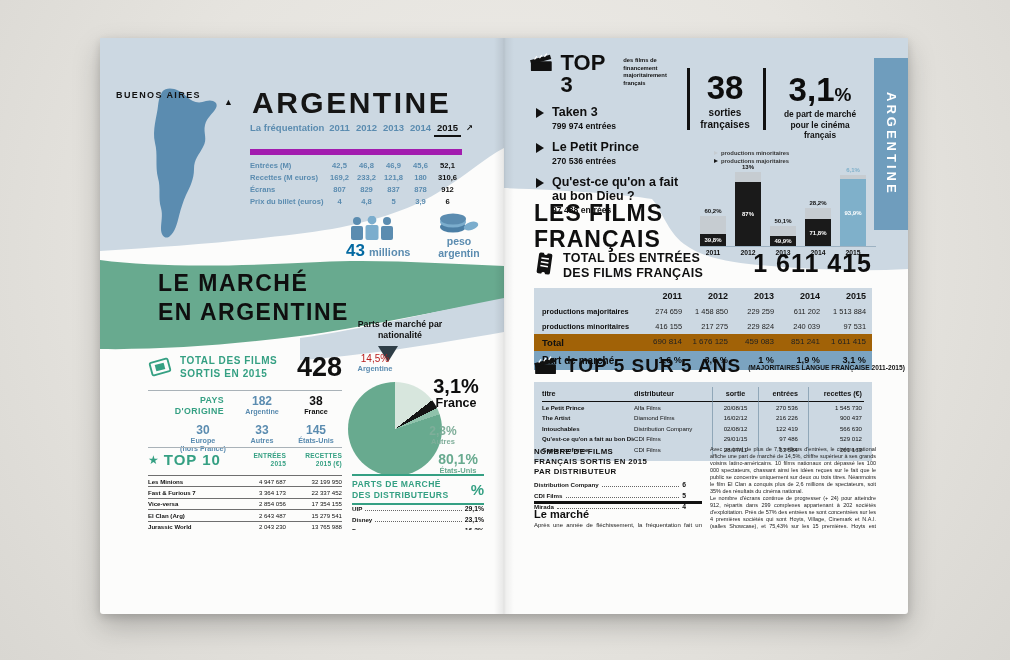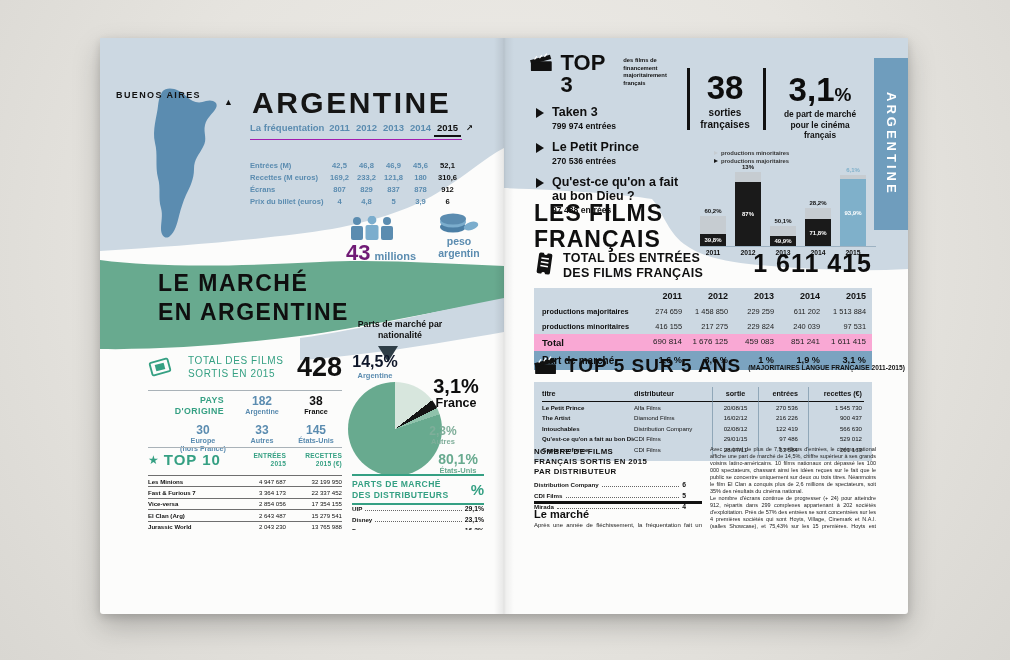--- a/index.html
+++ b/index.html
@@ -16,60 +16,60 @@
   .pre{white-space:pre-line}
   .page *{position:absolute}
   .page svg *{position:static}
 
   
   .buenos{left:16px;top:52px;font-size:9px;font-weight:800;letter-spacing:1.4px;color:#121212}
   .b-marker{left:124px;top:59px;font-size:9px;color:#121212}
   .l-title{left:152px;top:48px;font-size:30px;font-weight:800;letter-spacing:2.5px;color:#151515}
   .freq{left:150px;top:84px;width:212px}
   .freq .f-row{position:static;display:grid;grid-template-columns:76px repeat(5,27px);align-items:end}
-  .freq .f-head{border-bottom:1px solid #a21caf;padding-bottom:6px;margin-bottom:19px}
+  .freq .f-head{border-bottom:6px solid #a21caf;padding-bottom:16px;margin-bottom:4px}
   .freq span{position:static}
   .f-htitle{font-size:9.5px;font-weight:800;color:#5b8cb0}
   .f-year{font-size:9.5px;font-weight:800;color:#5b8cb0;text-align:center}
   .f-year.f-last{color:#111;border-bottom:2px solid #111;margin-bottom:-4px;padding-bottom:2px}
   .f-label{font-size:7.6px;font-weight:700;color:#5b8cb0;padding:1.6px 0}
   .f-val{font-size:7.6px;font-weight:700;color:#5b8cb0;text-align:center;padding:1.6px 0;position:relative}
   .f-val.f-last{color:#111;font-weight:800}
   .f-up{position:absolute !important;right:-11px;top:1px;font-size:8.5px;color:#111;font-weight:800}
 
   .pop{left:246px;top:178px;width:92px}
   .pop svg{position:static;display:block;margin-left:2px}
   .pop-line{position:static;display:flex;align-items:baseline}
-  .pop-val{position:static;font-size:22px;font-weight:800;color:#701a75;line-height:1}
+  .pop-val{position:static;font-size:17px;font-weight:800;color:#0369a1;line-height:1}
   .pop-unit{position:static;font-size:11px;font-weight:800;color:#5b8cb0;margin-left:4px}
   .peso{left:328px;top:172px;width:62px;text-align:center}
   .peso svg{position:static;display:block;margin:0 auto}
   .peso-lab{position:static;font-size:10.5px;font-weight:800;color:#5b8cb0;line-height:1.1;margin-top:2px}
 
   .market{left:58px;top:231px;font-size:23px;font-weight:800;letter-spacing:1.5px;color:#0f0f0f;line-height:1.25}
   .pie-title{left:238px;top:281px;width:124px;text-align:center;font-size:8.8px;font-weight:800;color:#101010;line-height:1.2}
   .pie{left:248px;top:344px;width:94px;height:94px;border-radius:50%}
   .pl{text-align:center}
   .pl span{position:static;display:block}
   .pl-arg{left:232px;top:315px;width:86px}
-  .pl-arg .plv{font-size:16px;font-weight:700;color:#0f172a}
+  .pl-arg .plv{font-size:10px;font-weight:400;color:#b91c1c}
   .pl-arg .pln{font-size:7.5px;font-weight:700;color:#5b8cb0}
   .pl-fr{left:322px;top:338px;width:68px}
   .pl-fr .plv{font-size:20px;font-weight:800;color:#0d0d0d;line-height:1}
   .pl-fr .pln{font-size:12.5px;font-weight:800;color:#0d0d0d}
   .pl-au{left:314px;top:387px;width:58px}
   .pl-au .plv{font-size:12px;font-weight:800;color:#7fae9a;line-height:1}
   .pl-au .pln{font-size:7.5px;font-weight:700;color:#7fae9a}
   .pl-us{left:326px;top:414px;width:64px}
   .pl-us .plv{font-size:14px;font-weight:800;color:#68aa8f;line-height:1}
   .pl-us .pln{font-size:7.5px;font-weight:700;color:#68aa8f}
 
   .tf{left:48px;top:317px;width:194px;display:flex;align-items:flex-start}
   .tf svg{position:static}
-  .tf-title{position:static;margin-left:16px;font-size:10px;font-weight:400;color:#35a083;letter-spacing:.6px;line-height:1.25}
+  .tf-title{position:static;margin-left:8px;font-size:10px;font-weight:700;color:#35a083;letter-spacing:.6px;line-height:1.25}
   .tf-val{position:static;margin-left:auto;font-size:27px;font-weight:800;color:#111;line-height:.95}
   .hr{left:48px;width:194px;height:1px;background:#a9b2b8}
   .hr1{top:352px}.hr2{top:409px}
   .origin{left:48px;top:357px;width:196px;display:grid;grid-template-columns:88px 52px 56px;row-gap:7px}
   .origin>div{position:static}
   .og-title{font-size:8.8px;font-weight:800;color:#35a083;text-align:right;padding-right:12px;line-height:1.25;letter-spacing:.4px}
   .og-cell{text-align:center}
   .og-cell div{position:static}
   .og-val{font-size:12px;font-weight:800;color:#5b8cb0;line-height:1.05}
   .og-lab{font-size:7.2px;font-weight:700;color:#5b8cb0;line-height:1.12}
@@ -143,21 +143,21 @@
   .b-year{position:absolute !important;bottom:-10px;width:100%;text-align:center;font-size:6.8px;font-weight:800;color:#111}
 
   .ff{left:30px;top:162px;font-size:23px;font-weight:800;letter-spacing:1px;line-height:1.15;color:#0f0f0f}
   .ent-h{left:30px;top:213px;width:338px;display:flex;align-items:flex-start}
   .ent-h *{position:static}
   .ent-t{margin-left:8px;font-size:12.5px;font-weight:800;color:#0f0f0f;letter-spacing:.3px;line-height:1.22}
   .ent-total{margin-left:auto;font-size:25px;font-weight:800;color:#0d0d0d;letter-spacing:1px;line-height:1}
   .ent{left:30px;top:250px;width:338px}
   .er{position:static;display:grid;grid-template-columns:108px repeat(5,46px)}
   .er span{position:static}
-  .er-blue{background:#ccd8e2}.er-white{background:#f9a8d4}.er-band{background:#7ba3c0}
+  .er-blue{background:#ccd8e2}.er-white{background:#a16207}.er-band{background:#7ba3c0}
   .ec{font-size:7.4px;color:#222;text-align:right;padding:3px 6px 3px 0}
   .ec-l{text-align:left;padding-left:8px;font-weight:800;color:#111;font-size:7.4px}
   .ec-y{font-size:9px;font-weight:800;color:#111}
   .er-tot .ec{font-size:8px}
   .er-tot .ec-l{font-size:9.5px}
   .er-band .ec{font-size:9.2px;font-weight:800;color:#0e0e0e;padding:4px 6px 4px 0}
   .er-band .ec-l{font-size:10px;padding-left:8px}
 
   .t5h{left:30px;top:318px;display:flex;align-items:flex-start}
   .t5h *{position:static}

